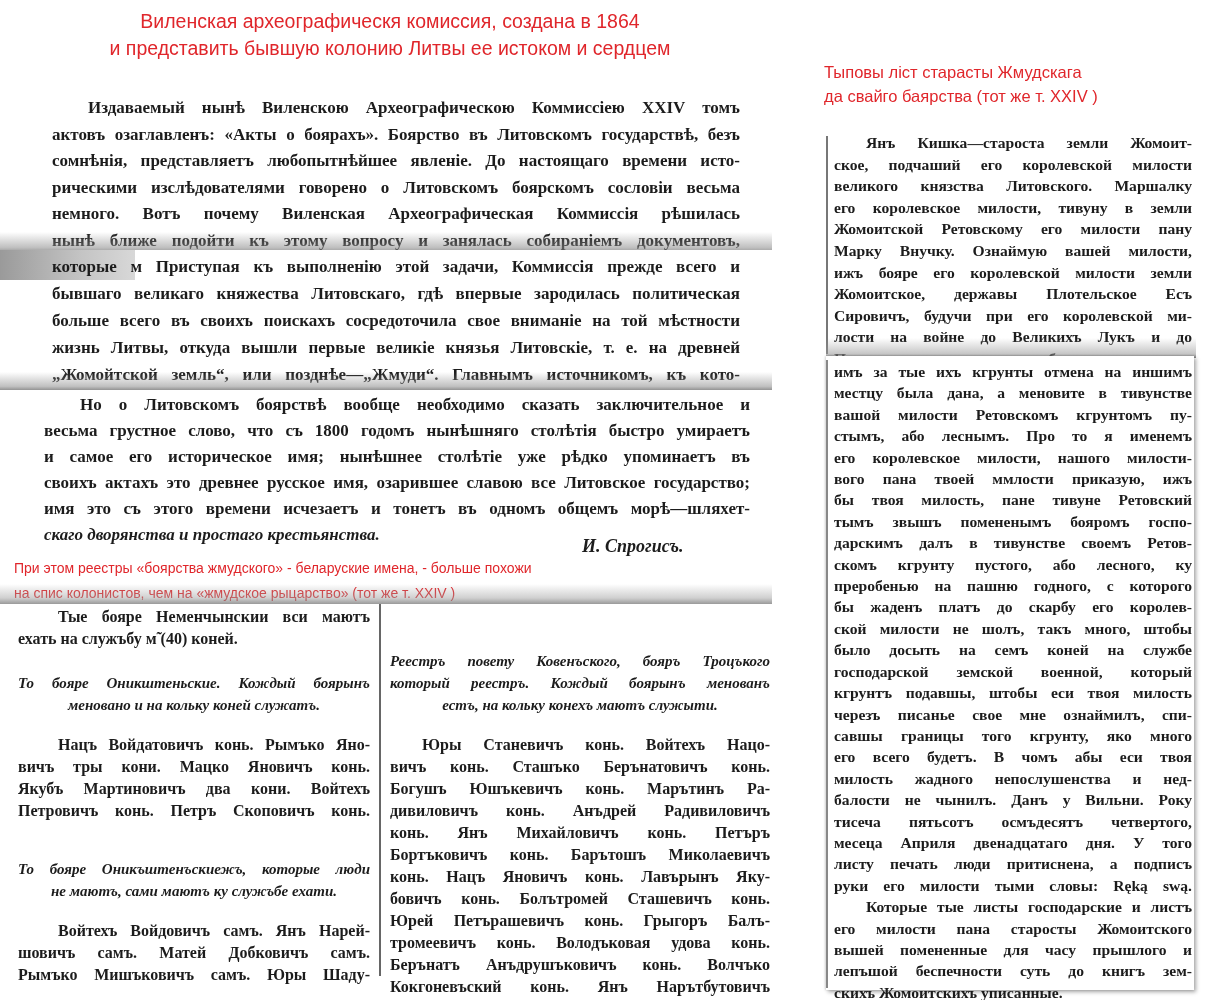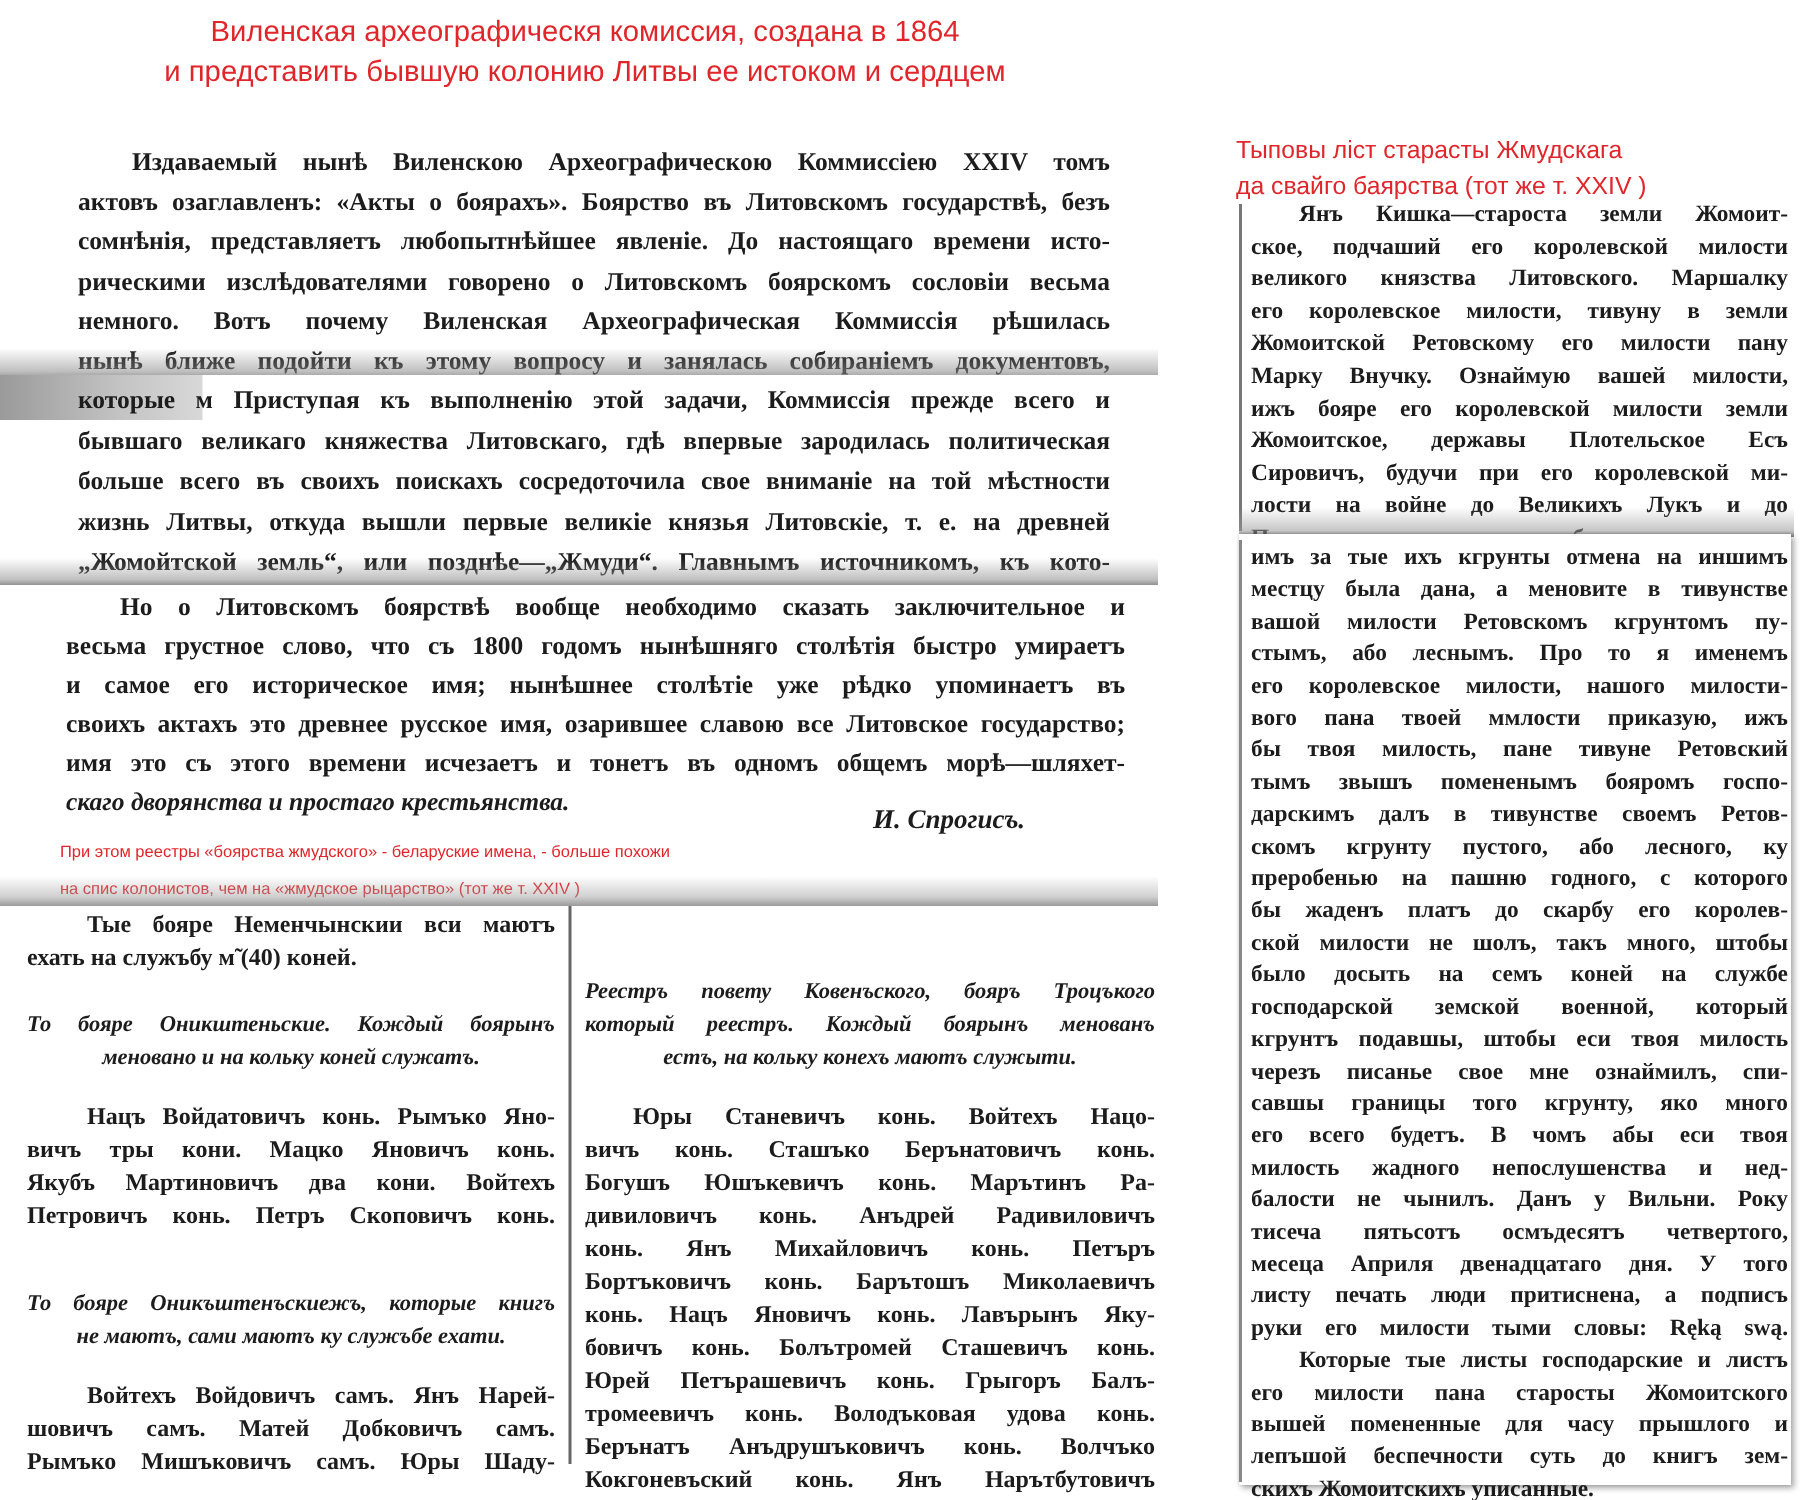--- a/index.html
+++ b/index.html
@@ -7,21 +7,21 @@
     width: 1208px; height: 1000px; background: #ffffff; position: relative; overflow: hidden;
     font-family: "Liberation Serif", "DejaVu Serif", serif; color: #1a1a1a;
   }
   .red {
     font-family: "Liberation Sans", "DejaVu Sans", sans-serif; color: #e0262b;
   }
   .abs { position: absolute; }
   .heading {
     left: 0; top: 8px; width: 780px; text-align: center; font-size: 19.5px; line-height: 26.5px;
   }
-  .side-heading { left: 824px; top: 88px; width: 380px; font-size: 16.5px; line-height: 24px; }
+  .side-heading { left: 824px; top: 60px; width: 380px; font-size: 16.5px; line-height: 24px; }
 
   .scan { font-family: "Liberation Serif", "DejaVu Serif", serif; font-weight: bold; color: #1c1c1c; }
   .line { white-space: nowrap; display: block; text-align: justify; text-align-last: justify; }
   .line.last { text-align-last: left; }
   .line.center { text-align: center; text-align-last: center; }
   i, .it { font-style: italic; }
 
   
   .b1 { left: 52px; top: 95px; width: 688px; font-size: 17px; line-height: 26.6px; }
   .b1 .line:first-child { padding-left: 36px; }
@@ -37,21 +37,21 @@
   }
   .b2-bottom-shadow {
     left: 0; top: 372px; width: 772px; height: 18px;
     background: linear-gradient(to bottom, rgba(255,255,255,0) 0%, rgba(150,150,150,0.6) 80%, rgba(110,110,110,0.75) 100%);
   }
   .b2 { left: 52px; top: 253px; width: 688px; font-size: 17px; line-height: 27px; }
 
   
   .b3 { left: 44px; top: 392px; width: 706px; font-size: 17px; line-height: 26px; }
   .sign { left: 582px; top: 536px; font-size: 18px; font-style: italic; }
-  .red2 { left: 14px; top: 556px; width: 760px; font-size: 11px; line-height: 25px; margin-left: 26px; }
+  .red2 { left: 14px; top: 556px; width: 760px; font-size: 14px; line-height: 25px; }
   .red2-band {
     left: 0; top: 584px; width: 772px; height: 20px;
     background: linear-gradient(to bottom, rgba(255,255,255,0) 0%, rgba(160,160,160,0.5) 70%, rgba(120,120,120,0.75) 100%);
   }
 
   
   .col-divider { left: 379px; top: 604px; width: 2px; height: 372px; background: #666; }
   .cl { left: 18px; top: 606px; width: 352px; font-size: 16px; line-height: 22px; }
   .cr { left: 390px; top: 632px; width: 380px; font-size: 16px; line-height: 22px; }
   .cl .it, .cr .it { font-weight: bold; font-size: 15px; }
@@ -134,21 +134,21 @@
   <span class="line last">ехать на служъбу м̃ (40) коней.</span>
   <div class="gap2"></div>
   <span class="line it">То бояре Оникштеньские. Кождый боярынъ</span>
   <span class="line center it">меновано и на кольку коней служатъ.</span>
   <div class="gap"></div>
   <span class="line" style="padding-left:40px;">Нацъ Войдатовичъ конь. Рымъко Яно-</span>
   <span class="line">вичъ тры кони. Мацко Яновичъ конь.</span>
   <span class="line">Якубъ Мартиновичъ два кони. Войтехъ</span>
   <span class="line">Петровичъ конь. Петръ Скоповичъ конь.</span>
   <div class="gap2" style="height:36px;"></div>
-  <span class="line it">То бояре Оникъштенъскиежъ, которые книгъ</span>
+  <span class="line it">То бояре Оникъштенъскиежъ, которые люди</span>
   <span class="line center it">не маютъ, сами маютъ ку служъбе ехати.</span>
   <div class="gap"></div>
   <span class="line" style="padding-left:40px;">Войтехъ Войдовичъ самъ. Янъ Нарей-</span>
   <span class="line">шовичъ самъ. Матей Добковичъ самъ.</span>
   <span class="line">Рымъко Мишъковичъ самъ. Юры Шаду-</span>
 </div>
 
 <div class="abs scan cr">
   <div class="gap"></div>
   <span class="line it">Реестръ повету Ковенъского, бояръ Троцъкого</span>

